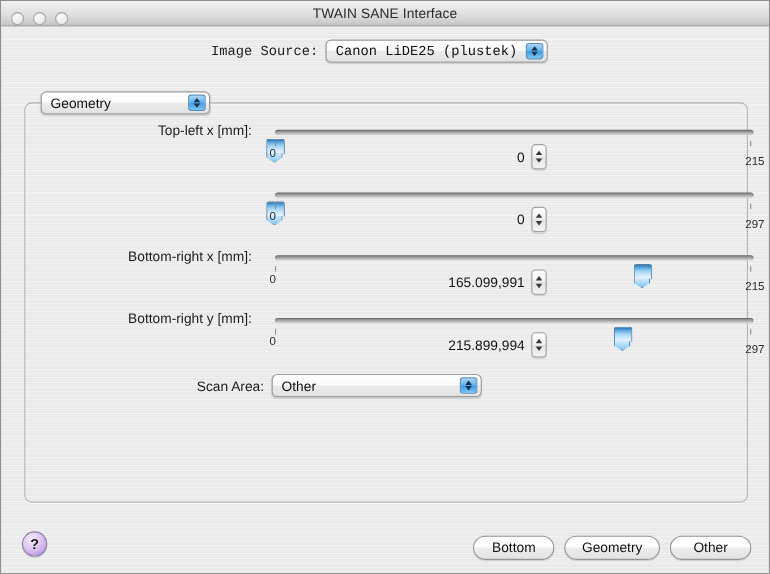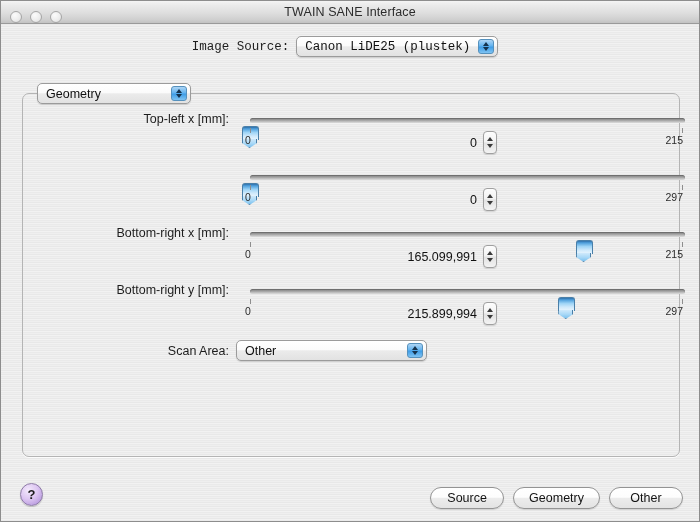--- a/index.html
+++ b/index.html
@@ -213,21 +213,21 @@
   .tick-min { left: 228px; }
   .tick-max { right: 22px; }
 
   .minlab, .maxlab {
     position: absolute;
     top: 29px;
     font-size: 10.5px;
     color: #2b2b2b;
   }
   .minlab { left: 223px; }
-  .maxlab { right: 22px; }
+  .maxlab { right: 10px; margin-top: 7px; }
 
   .valuewrap {
     position: absolute;
     top: 26px;
     left: 300px;
     width: 175px;
     display: flex;
     align-items: center;
     justify-content: flex-end;
     gap: 6px;
@@ -262,20 +262,21 @@
   .st-dn { border-top: 4px solid #3a3a3a; }
 
   
   .scanarea-row {
     position: absolute;
     left: 21px;
     top: 339px;
     width: 658px;
     display: flex;
     align-items: center;
+    padding-left: 11px;
   }
   .scanarea-row .lbl {
     width: 207px;
     text-align: right;
     font-size: 12.5px;
     color: #1d1d1d;
     margin-right: 7px;
   }
 
   
@@ -443,18 +444,18 @@
       <span class="arrows">
         <span class="tri-up"></span>
           <span class="tri-dn"></span>
       </span>
     </div>
   </div>
 
   <div class="helpbtn">?</div>
 
   <div class="btnbar">
-    <div class="abtn">Source</div>
+    <div class="abtn">Bottom</div>
     <div class="abtn">Geometry</div>
     <div class="abtn">Other</div>
   </div>
 
 </div>
 
 </body></html>

